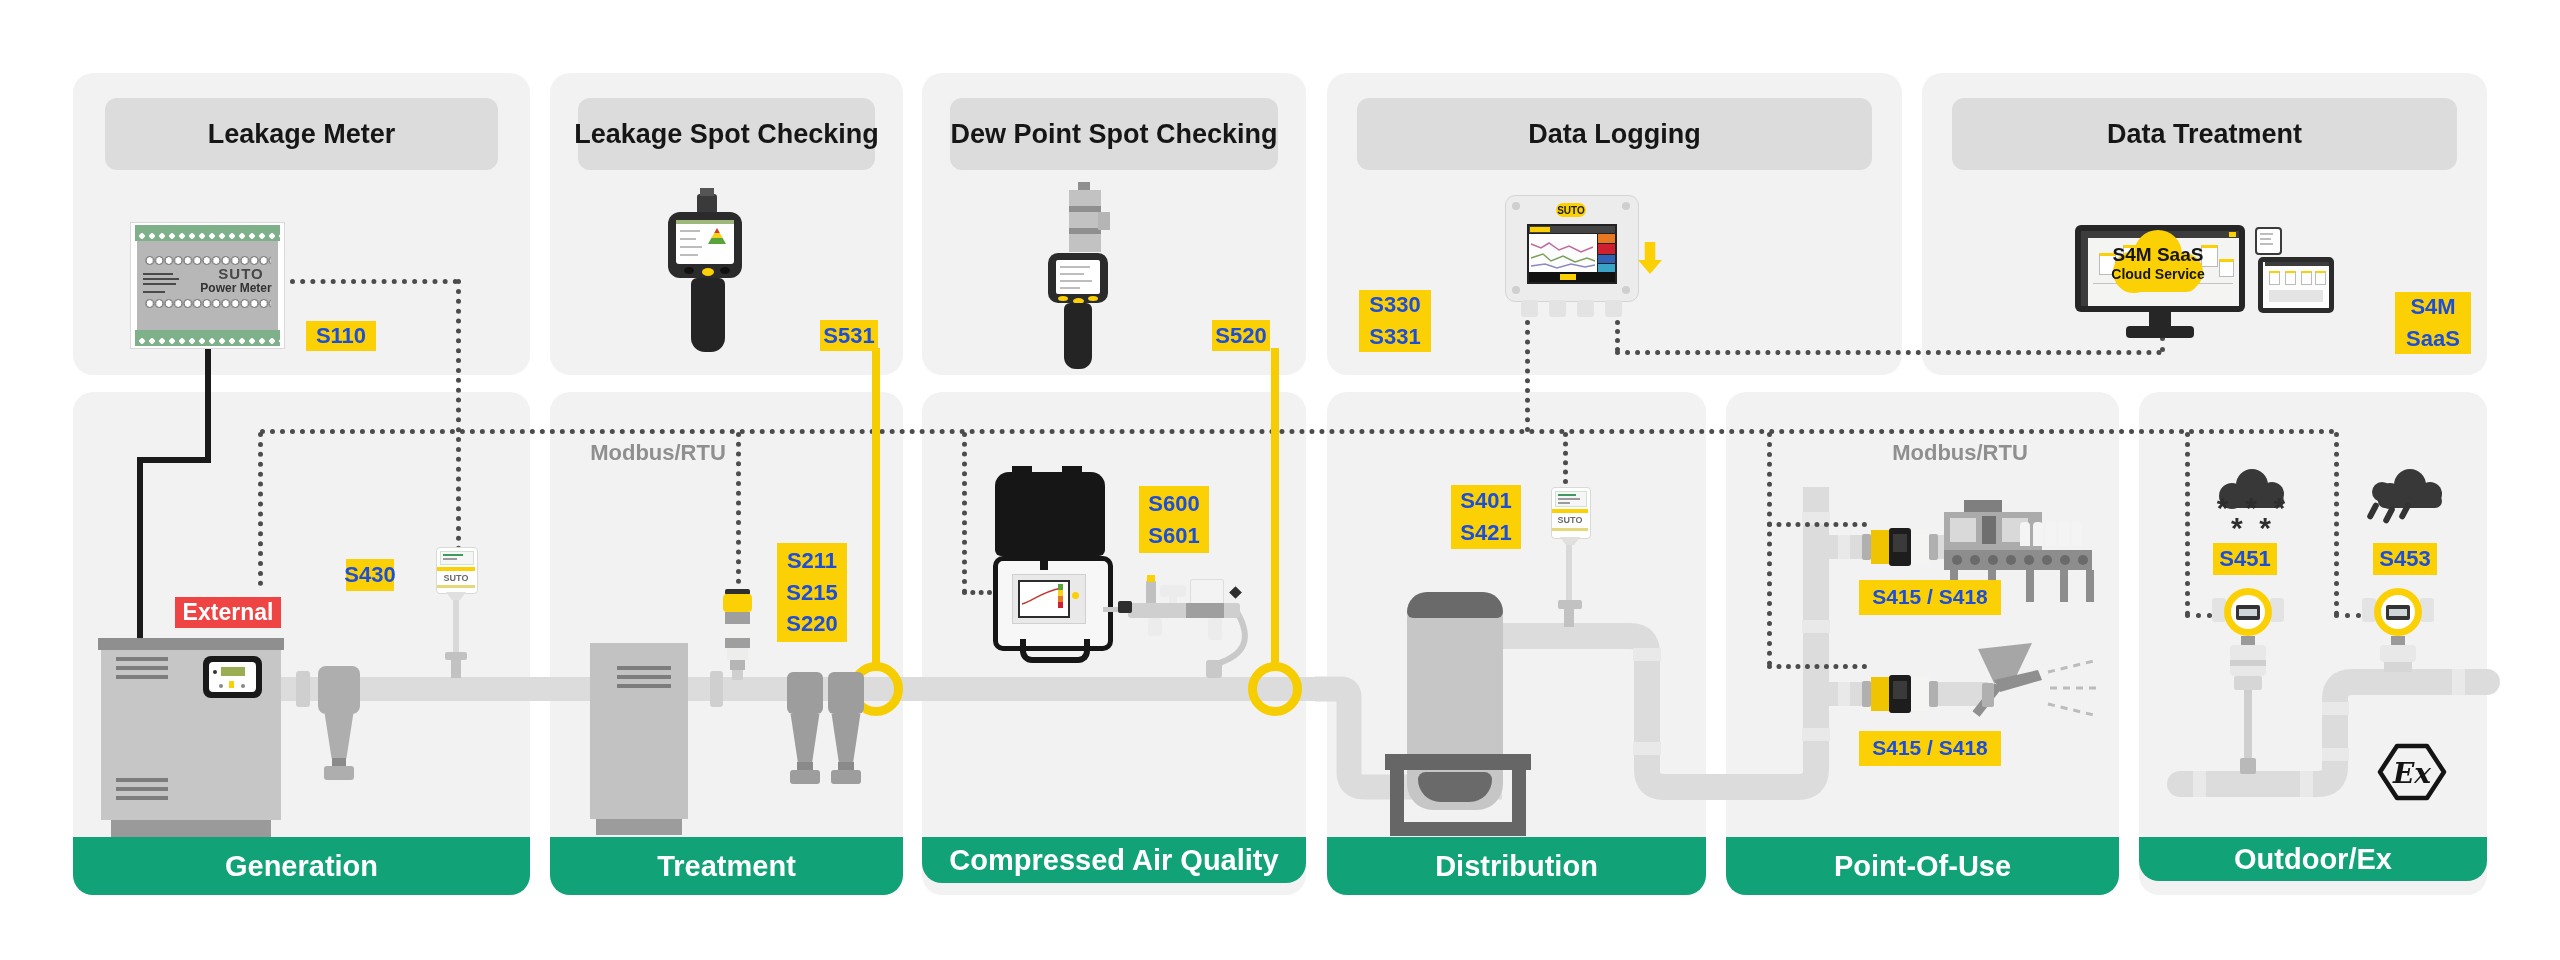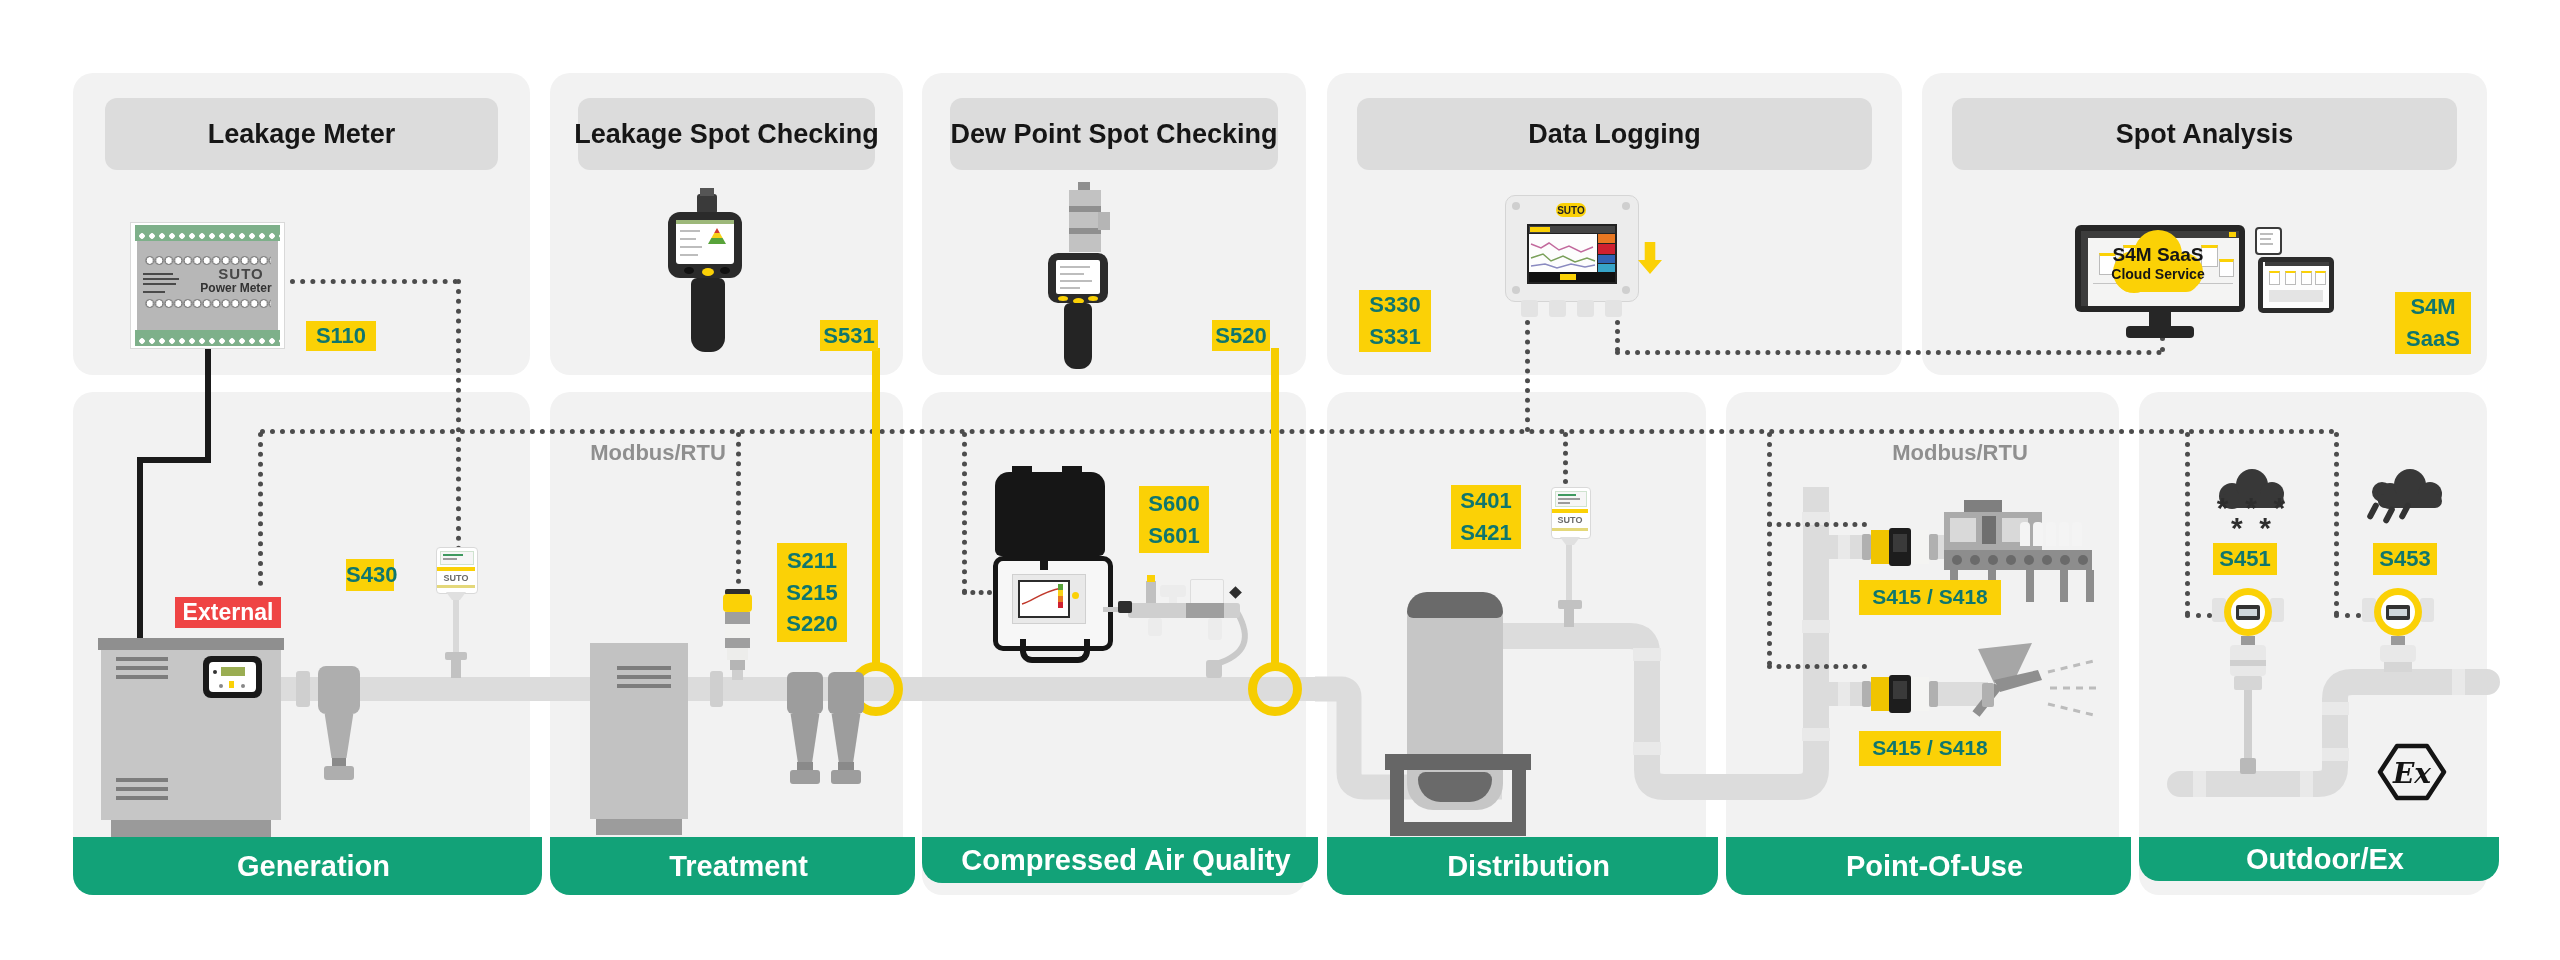--- a/index.html
+++ b/index.html
@@ -3,23 +3,23 @@
 <meta charset="utf-8">
 <style>
   html,body{margin:0;padding:0;background:#fff;}
   body{width:2560px;height:960px;position:relative;overflow:hidden;
        font-family:"Liberation Sans",sans-serif;-webkit-font-smoothing:antialiased;}
   .abs{position:absolute;}
   .panel{position:absolute;background:#f2f2f2;border-radius:20px;}
   .pill{position:absolute;background:#dcdcdc;border-radius:12px;display:flex;align-items:center;justify-content:center;
         font-size:27px;font-weight:700;color:#161616;white-space:nowrap;}
   .ftr{position:absolute;background:#12a278;border-radius:0 0 20px 20px;display:flex;align-items:center;justify-content:center;
-       color:#fff;font-size:29px;font-weight:700;white-space:nowrap;padding-left:12px;}
-  .lbl{position:absolute;background:#fbd106;display:flex;flex-direction:column;justify-content:center;
-       font-weight:800;color:#0f766e;font-size:22px;line-height:1.45;text-align:center;white-space:nowrap;}
+       color:#fff;font-size:29px;font-weight:700;white-space:nowrap;}
+  .lbl{position:absolute;background:#fbd106;display:flex;flex-direction:column;align-items:center;justify-content:center;
+       font-weight:800;color:#1d4ed8;font-size:22px;line-height:1.45;text-align:center;white-space:nowrap;}
   .doth{position:absolute;height:0;border-top:5px dotted #4c4c4c;}
   .dotv{position:absolute;width:0;border-left:5px dotted #4c4c4c;}
   .blk{position:absolute;background:#1a1a1a;}
   .yline{position:absolute;width:8px;background:#f6cd00;}
   .ring{position:absolute;width:36px;height:36px;border:9px solid #f6cd00;border-radius:50%;}
   .pipe{position:absolute;background:#dcdcdc;}
   .collar{position:absolute;background:#cfcfcf;border-radius:3px;}
   .graytext{position:absolute;color:#8f8f8f;font-weight:700;font-size:22px;text-align:center;white-space:nowrap;}
   .vents{position:absolute;background:repeating-linear-gradient(#7d7d7d 0 4px,rgba(0,0,0,0) 4px 9px);}
   .dotstrip{background-image:radial-gradient(circle,#fff 2.5px,rgba(0,0,0,0) 3px);background-size:10px 14px;background-position:2px 4px;}
@@ -413,21 +413,21 @@
 
 <svg class="abs" style="left:2376px;top:741px" width="72" height="62">
   <polygon points="4,31 21,5 51,5 68,31 51,57 21,57" fill="none" stroke="#141414" stroke-width="4.5" stroke-linejoin="round"></polygon>
   <text x="36" y="42" text-anchor="middle" font-family="DejaVu Serif, serif" font-style="italic" font-weight="700" font-size="28" fill="#141414">Ex</text>
 </svg>
 
 <div class="pill" style="left:105px;top:98px;width:393px;height:72px">Leakage Meter</div>
 <div class="pill" style="left:578px;top:98px;width:297px;height:72px">Leakage Spot Checking</div>
 <div class="pill" style="left:950px;top:98px;width:328px;height:72px">Dew Point Spot Checking</div>
 <div class="pill" style="left:1357px;top:98px;width:515px;height:72px" ind="">Data Logging</div>
-<div class="pill" style="left:1952px;top:98px;width:505px;height:72px">Spot Analysis</div>
+<div class="pill" style="left:1952px;top:98px;width:505px;height:72px">Data Treatment</div>
 
 <div class="ftr" style="left:73px;top:837px;width:457px;height:58px">Generation</div>
 <div class="ftr" style="left:550px;top:837px;width:353px;height:58px">Treatment</div>
 <div class="ftr" style="left:922px;top:837px;width:384px;height:46px">Compressed Air Quality</div>
 <div class="ftr" style="left:1327px;top:837px;width:379px;height:58px">Distribution</div>
 <div class="ftr" style="left:1726px;top:837px;width:393px;height:58px">Point-Of-Use</div>
 <div class="ftr" style="left:2139px;top:837px;width:348px;height:44px">Outdoor/Ex</div>
 
 <div class="lbl" style="left:306px;top:321px;width:70px;height:30px">
     <span>S110</span>

